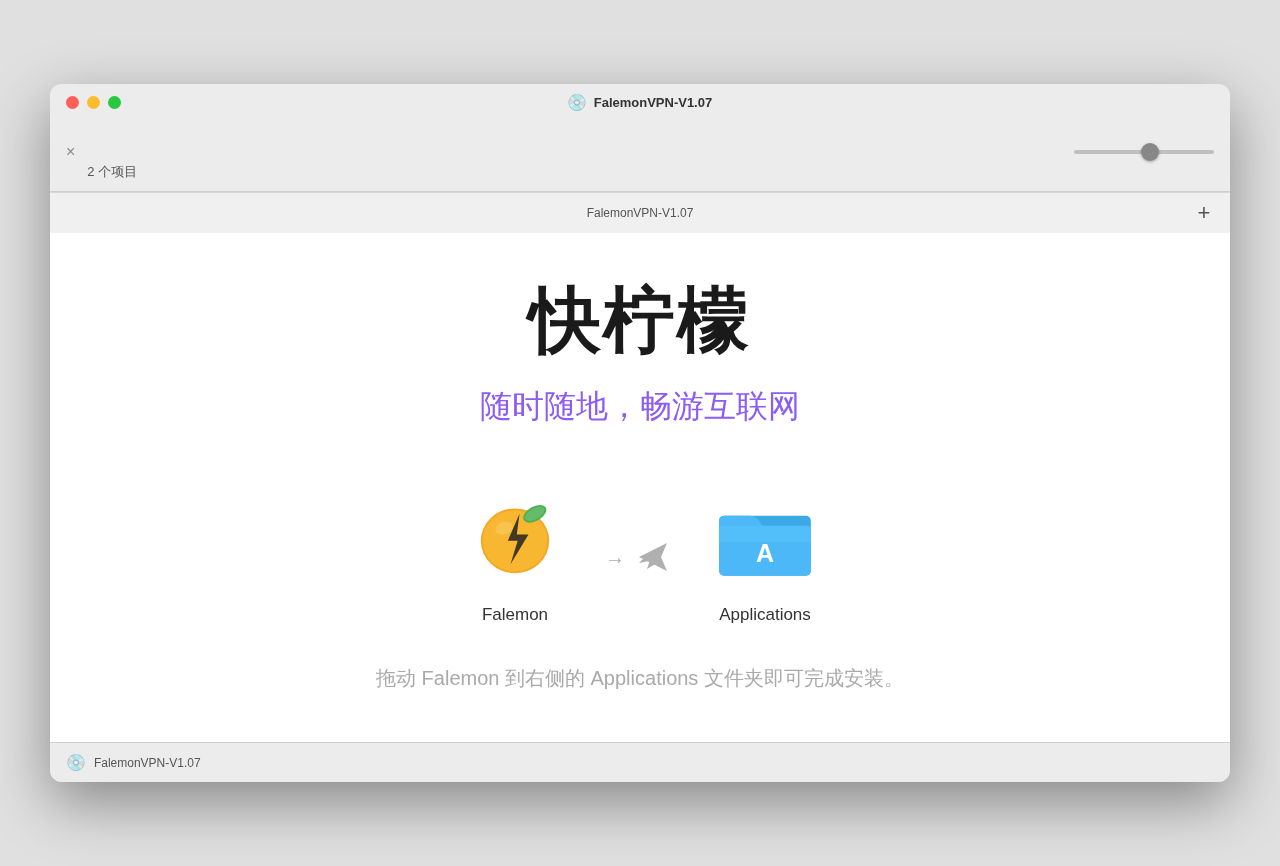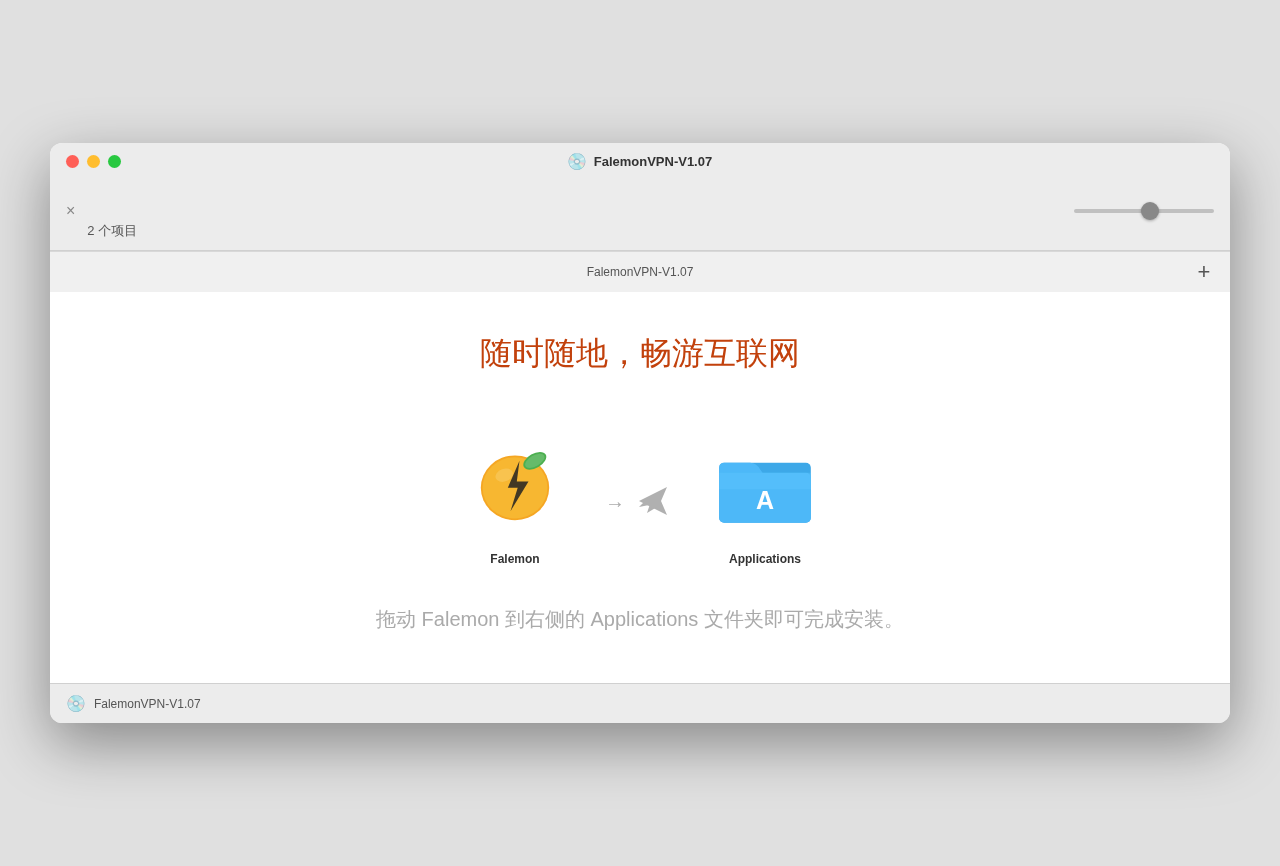--- a/index.html
+++ b/index.html
@@ -145,21 +145,21 @@
     .app-title {
       font-size: 72px;
       font-weight: 700;
       color: #1a1a1a;
       margin-bottom: 16px;
       letter-spacing: 2px;
     }
 
     .app-subtitle {
       font-size: 32px;
-      color: #c2410c;
+      color: #8b5cf6;
       margin-bottom: 60px;
       font-weight: 400;
       font-family: Liberation Mono, monospace;
     }
 
     .install-area {
       display: flex;
       align-items: center;
       justify-content: center;
       gap: 40px;
@@ -196,23 +196,23 @@
       font-size: 22px;
     }
 
     
     .folder-icon {
       width: 100px;
       height: 90px;
     }
 
     .item-label {
-      font-size: 12px;
+      font-size: 17px;
       color: #333;
-      font-weight: 700;
+      font-weight: 400;
     }
 
     .install-note {
       font-size: 20px;
       color: #aaa;
       margin-top: -20px;
     }
 
     
     .bottom-bar {
@@ -260,20 +260,21 @@
   </div>
 
   <div class="title-bar-path">
     <div style="width:28px;"></div>
     <span class="path-label">FalemonVPN-V1.07</span>
     <button class="add-btn">+</button>
   </div>
 
   <div class="content">
 
+    <h1 class="app-title">快柠檬</h1>
     <p class="app-subtitle">随时随地，畅游互联网</p>
 
     <div class="install-area">
 
       <div class="install-item">
         <div class="app-icon-container">
           <svg class="lemon-icon" viewBox="0 0 100 100" xmlns="http://www.w3.org/2000/svg">
 
             <ellipse cx="50" cy="52" rx="38" ry="36" fill="#f5a623"></ellipse>
             <ellipse cx="50" cy="52" rx="36" ry="34" fill="#f7b731"></ellipse>

